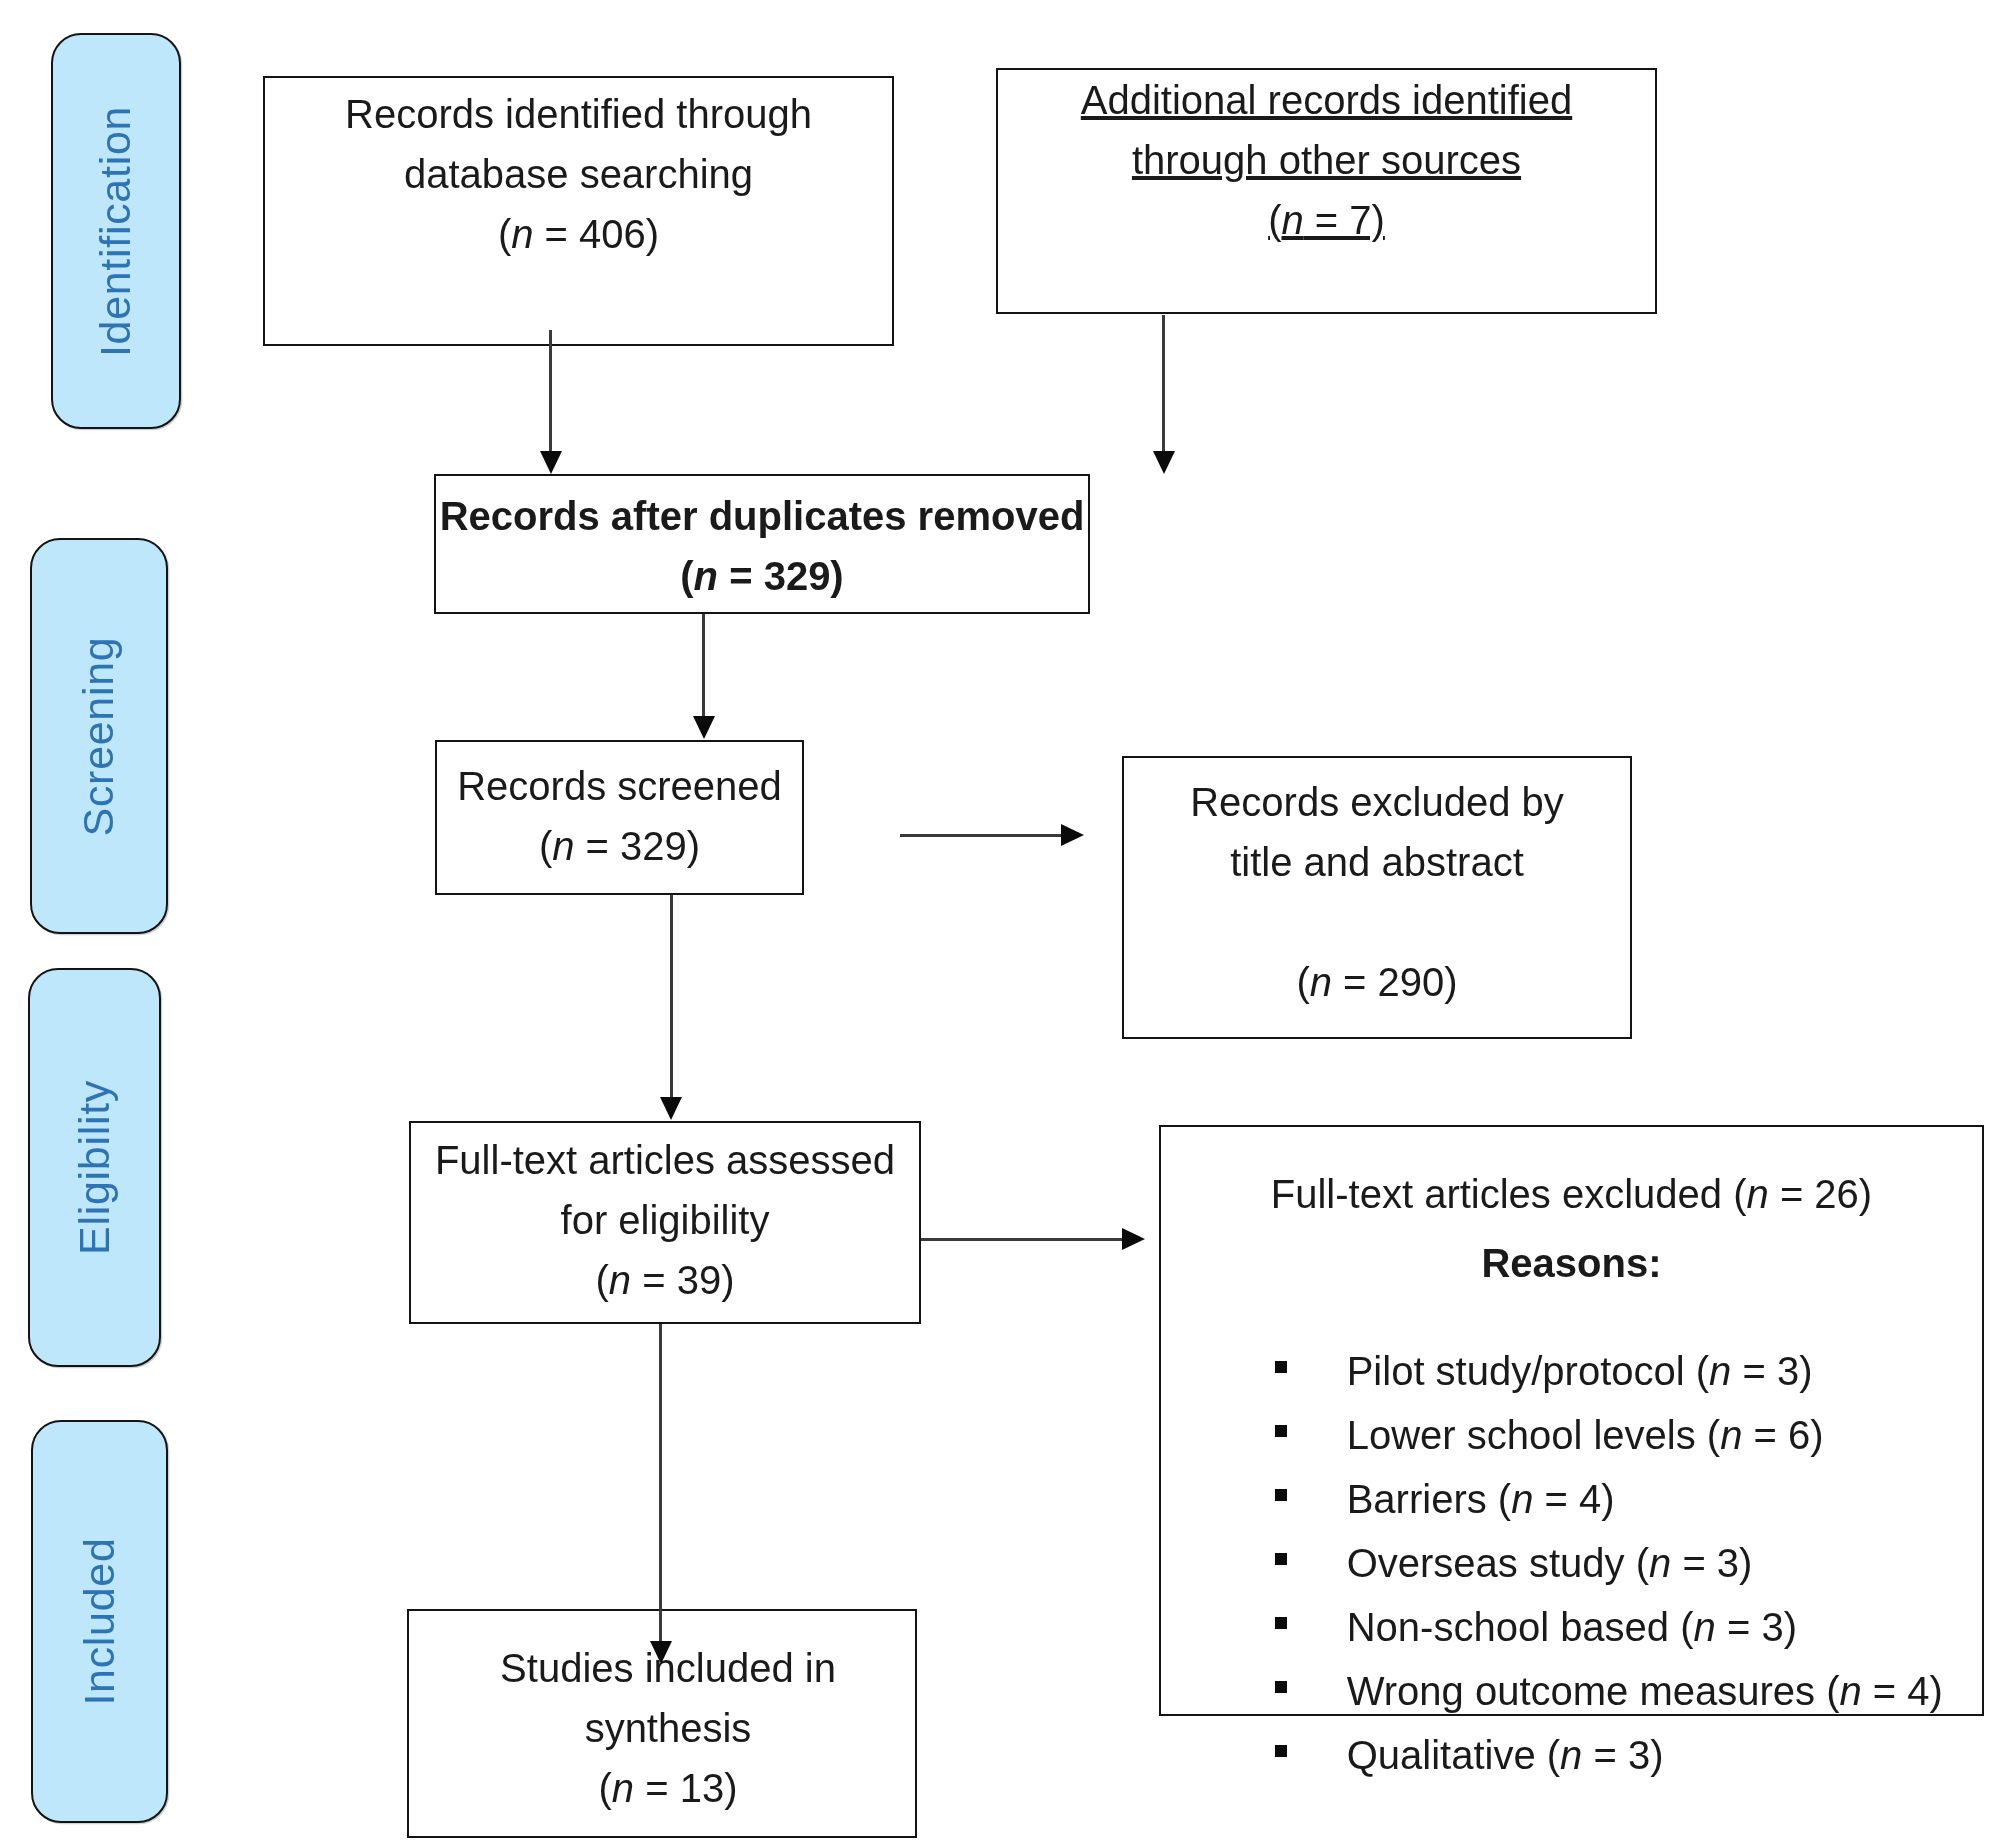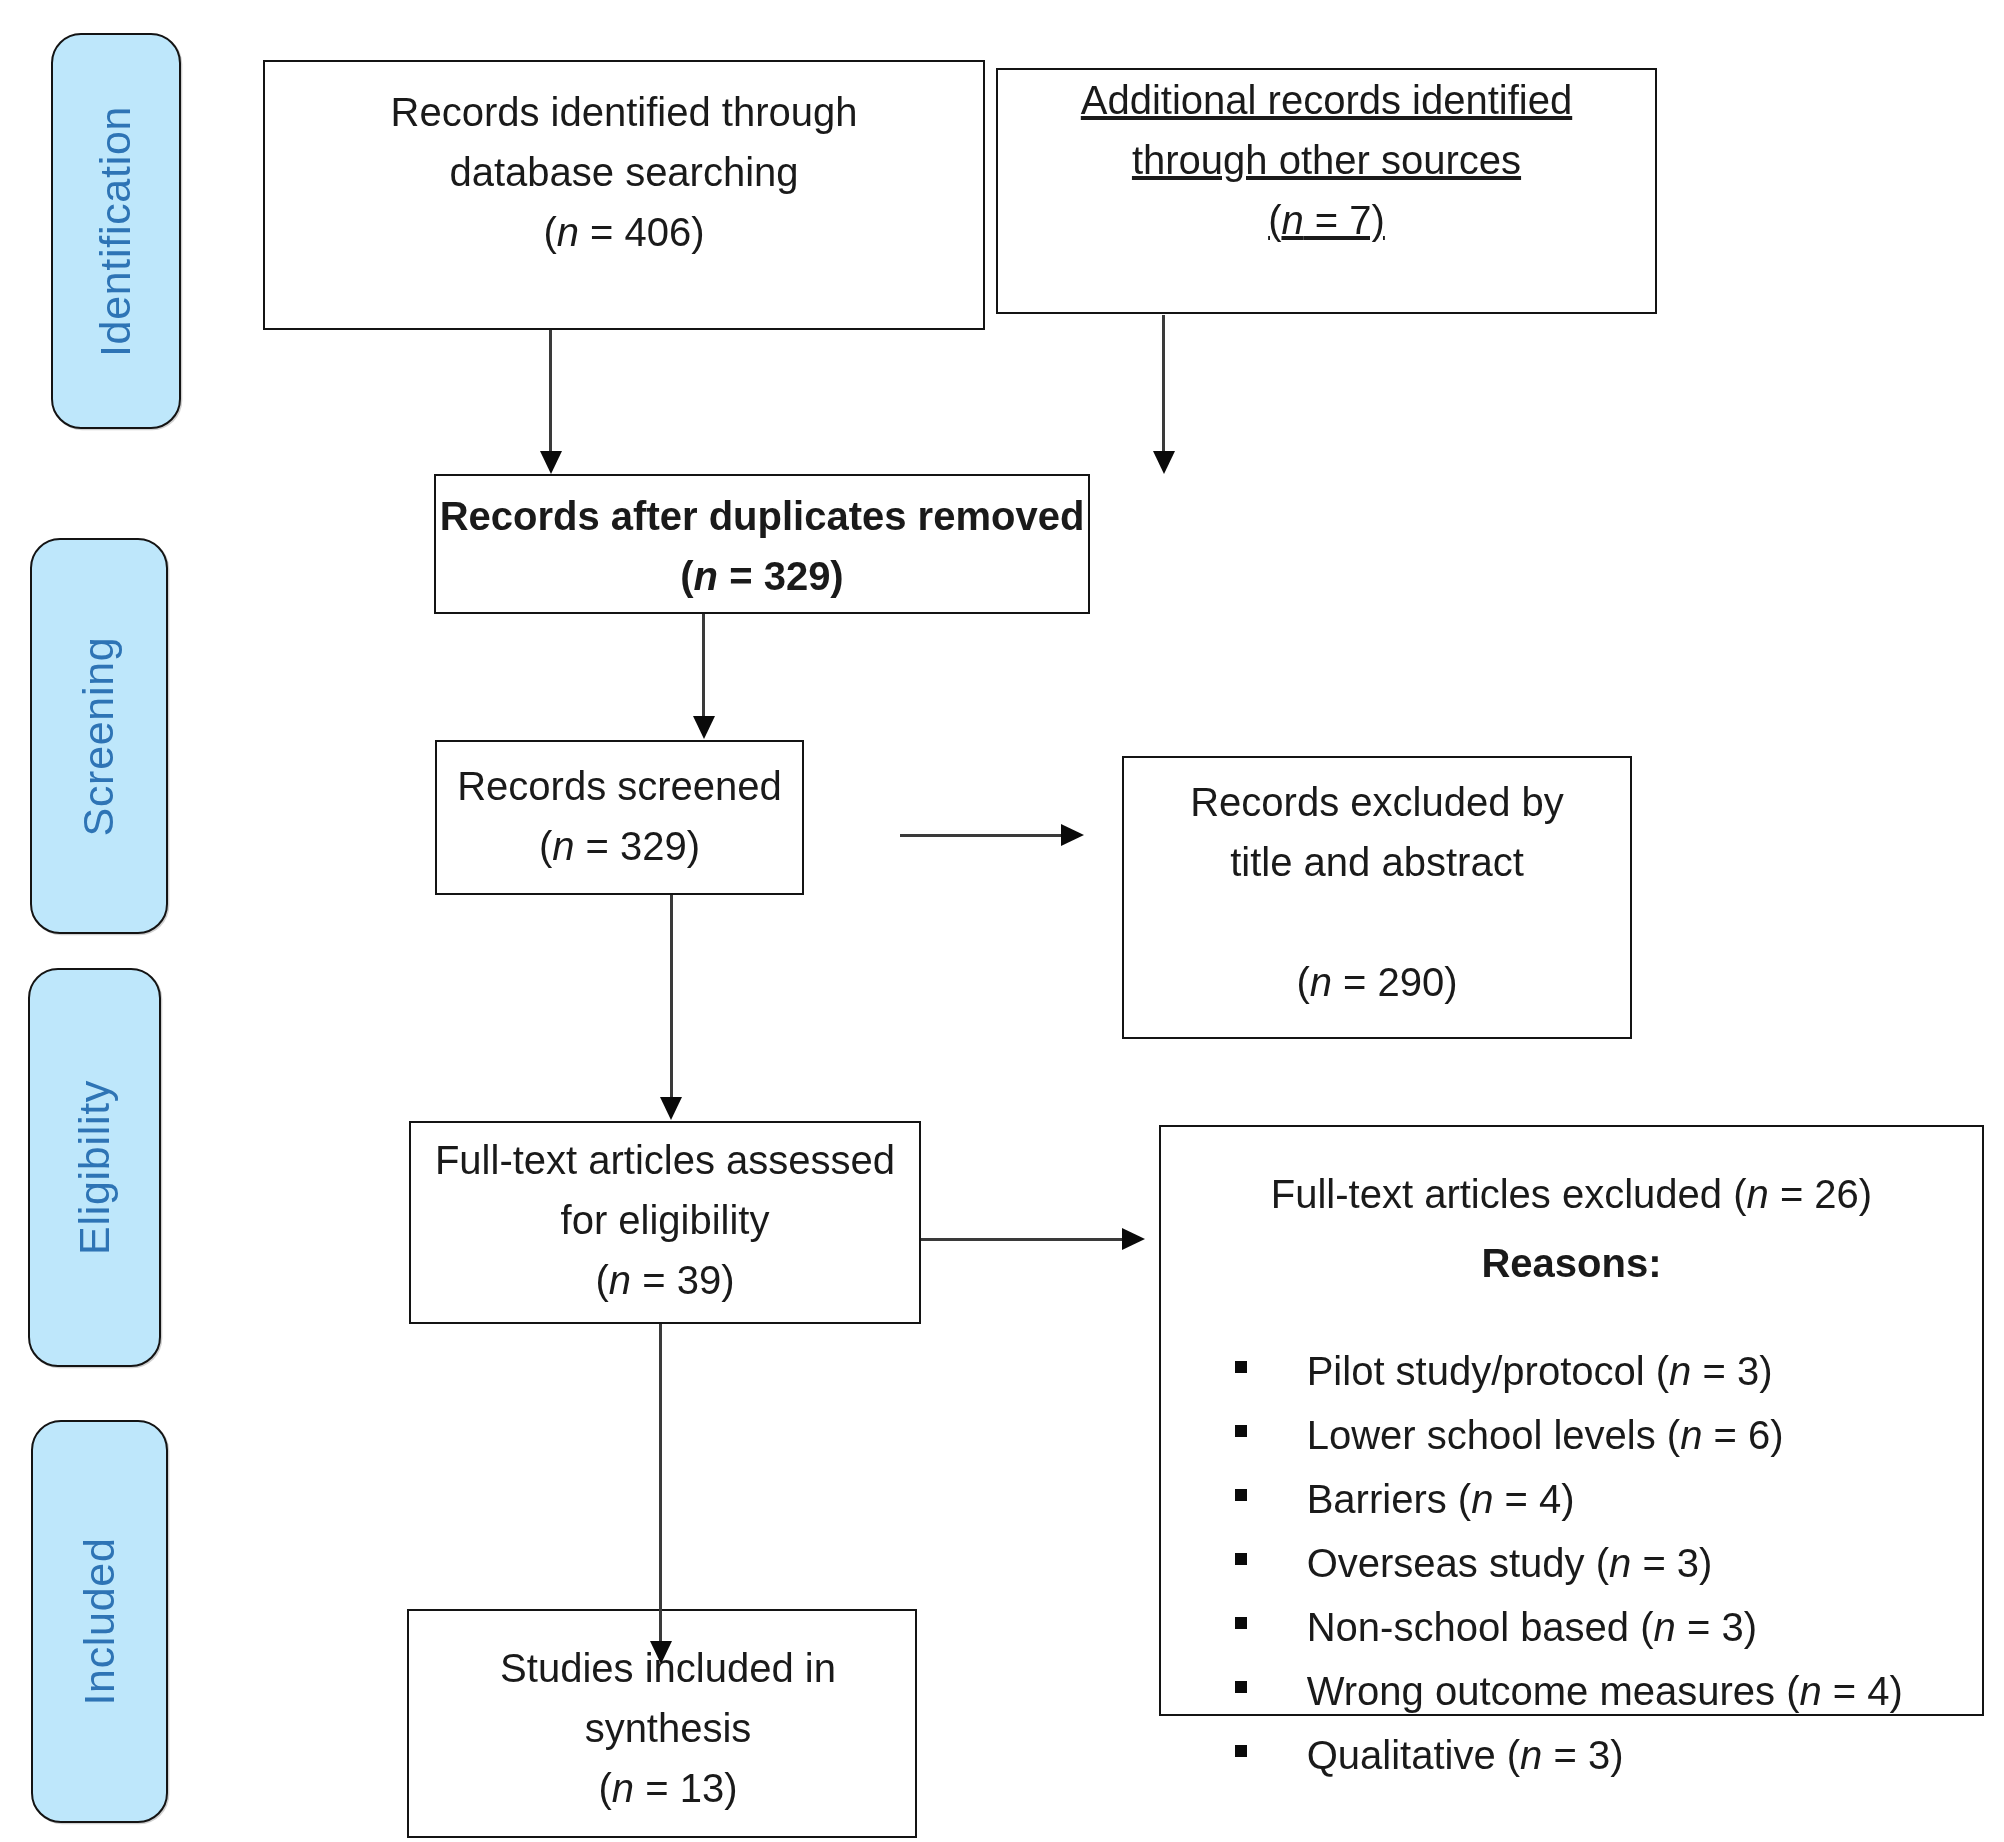--- a/index.html
+++ b/index.html
@@ -36,32 +36,32 @@
   
   .fbox{
     position:absolute;
     background:#fff;
     border:2.6px solid var(--ink);
     font-size:40px;
     line-height:60px;
     text-align:center;
   }
   .fbox .line{min-height:60px;}
-  .box-records-identified{left:263px;top:60px;width:722px;height:270px;padding-top:20px;}
+  .box-records-identified{left:263px;top:76px;width:631px;height:270px;padding-top:6px;}
   .box-additional-records{left:996px;top:68px;width:661px;height:246px;text-decoration:underline;}
   .box-duplicates-removed{left:434px;top:474px;width:656px;height:140px;padding-top:10.4px;font-weight:bold;}
   .box-records-screened{left:435px;top:740px;width:369px;height:155px;padding-top:14.3px;}
   .box-records-excluded{left:1086px;top:756px;width:510px;height:283px;padding-top:14.3px;margin-left:36px;}
   .box-fulltext-assessed{left:409px;top:1121px;width:512px;height:203px;padding-top:6.5px;}
   .box-studies-included{left:407px;top:1609px;width:510px;height:229px;padding-top:27px;padding-left:12px;}
 
   
   .box-fulltext-excluded{left:1159px;top:1125px;width:825px;height:591px;padding-top:37px;text-align:center;}
   .box-fulltext-excluded .reasons-label{font-weight:bold;margin-top:9px;}
-  .reason-list{margin-top:46px;text-align:center;padding-left:74px;}
+  .reason-list{margin-top:46px;text-align:center;padding-left:114px;}
   .reason{display:flex;align-items:flex-start;height:64px;}
   .reason .bullet{flex:none;width:11.7px;height:11.7px;background:#0a0a0a;margin-top:22px;}
   .reason .reason-text{margin-left:60px;line-height:64px;white-space:nowrap;}
 
   i{font-style:italic;}
 
   
   .vline{position:absolute;width:2.6px;background:var(--line);}
   .hline{position:absolute;height:2.6px;background:var(--line);}
   .head-down{position:absolute;width:0;height:0;border-left:11px solid transparent;border-right:11px solid transparent;border-top:23.5px solid #0a0a0a;}

